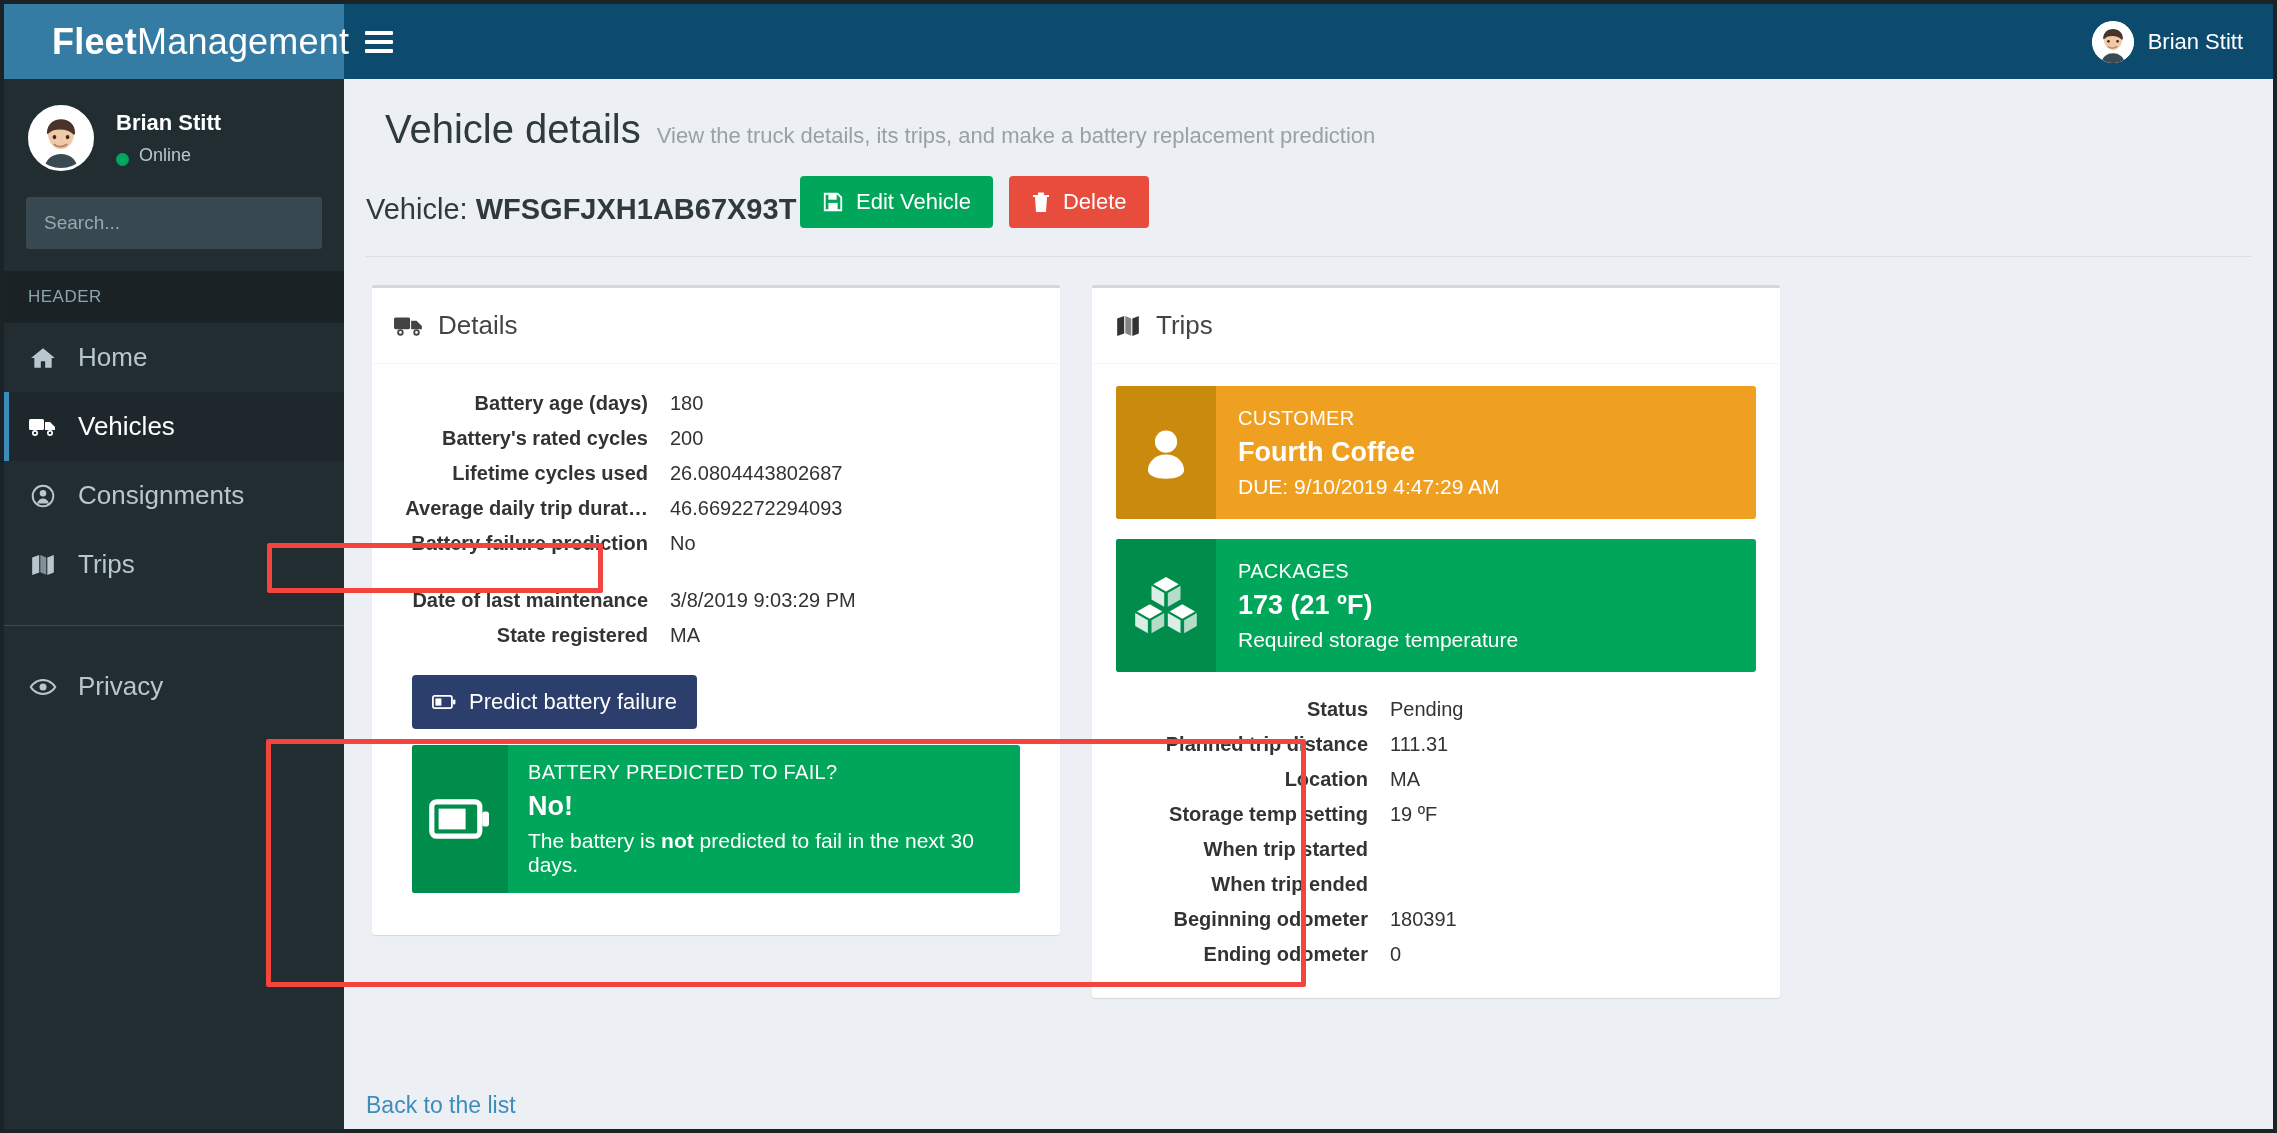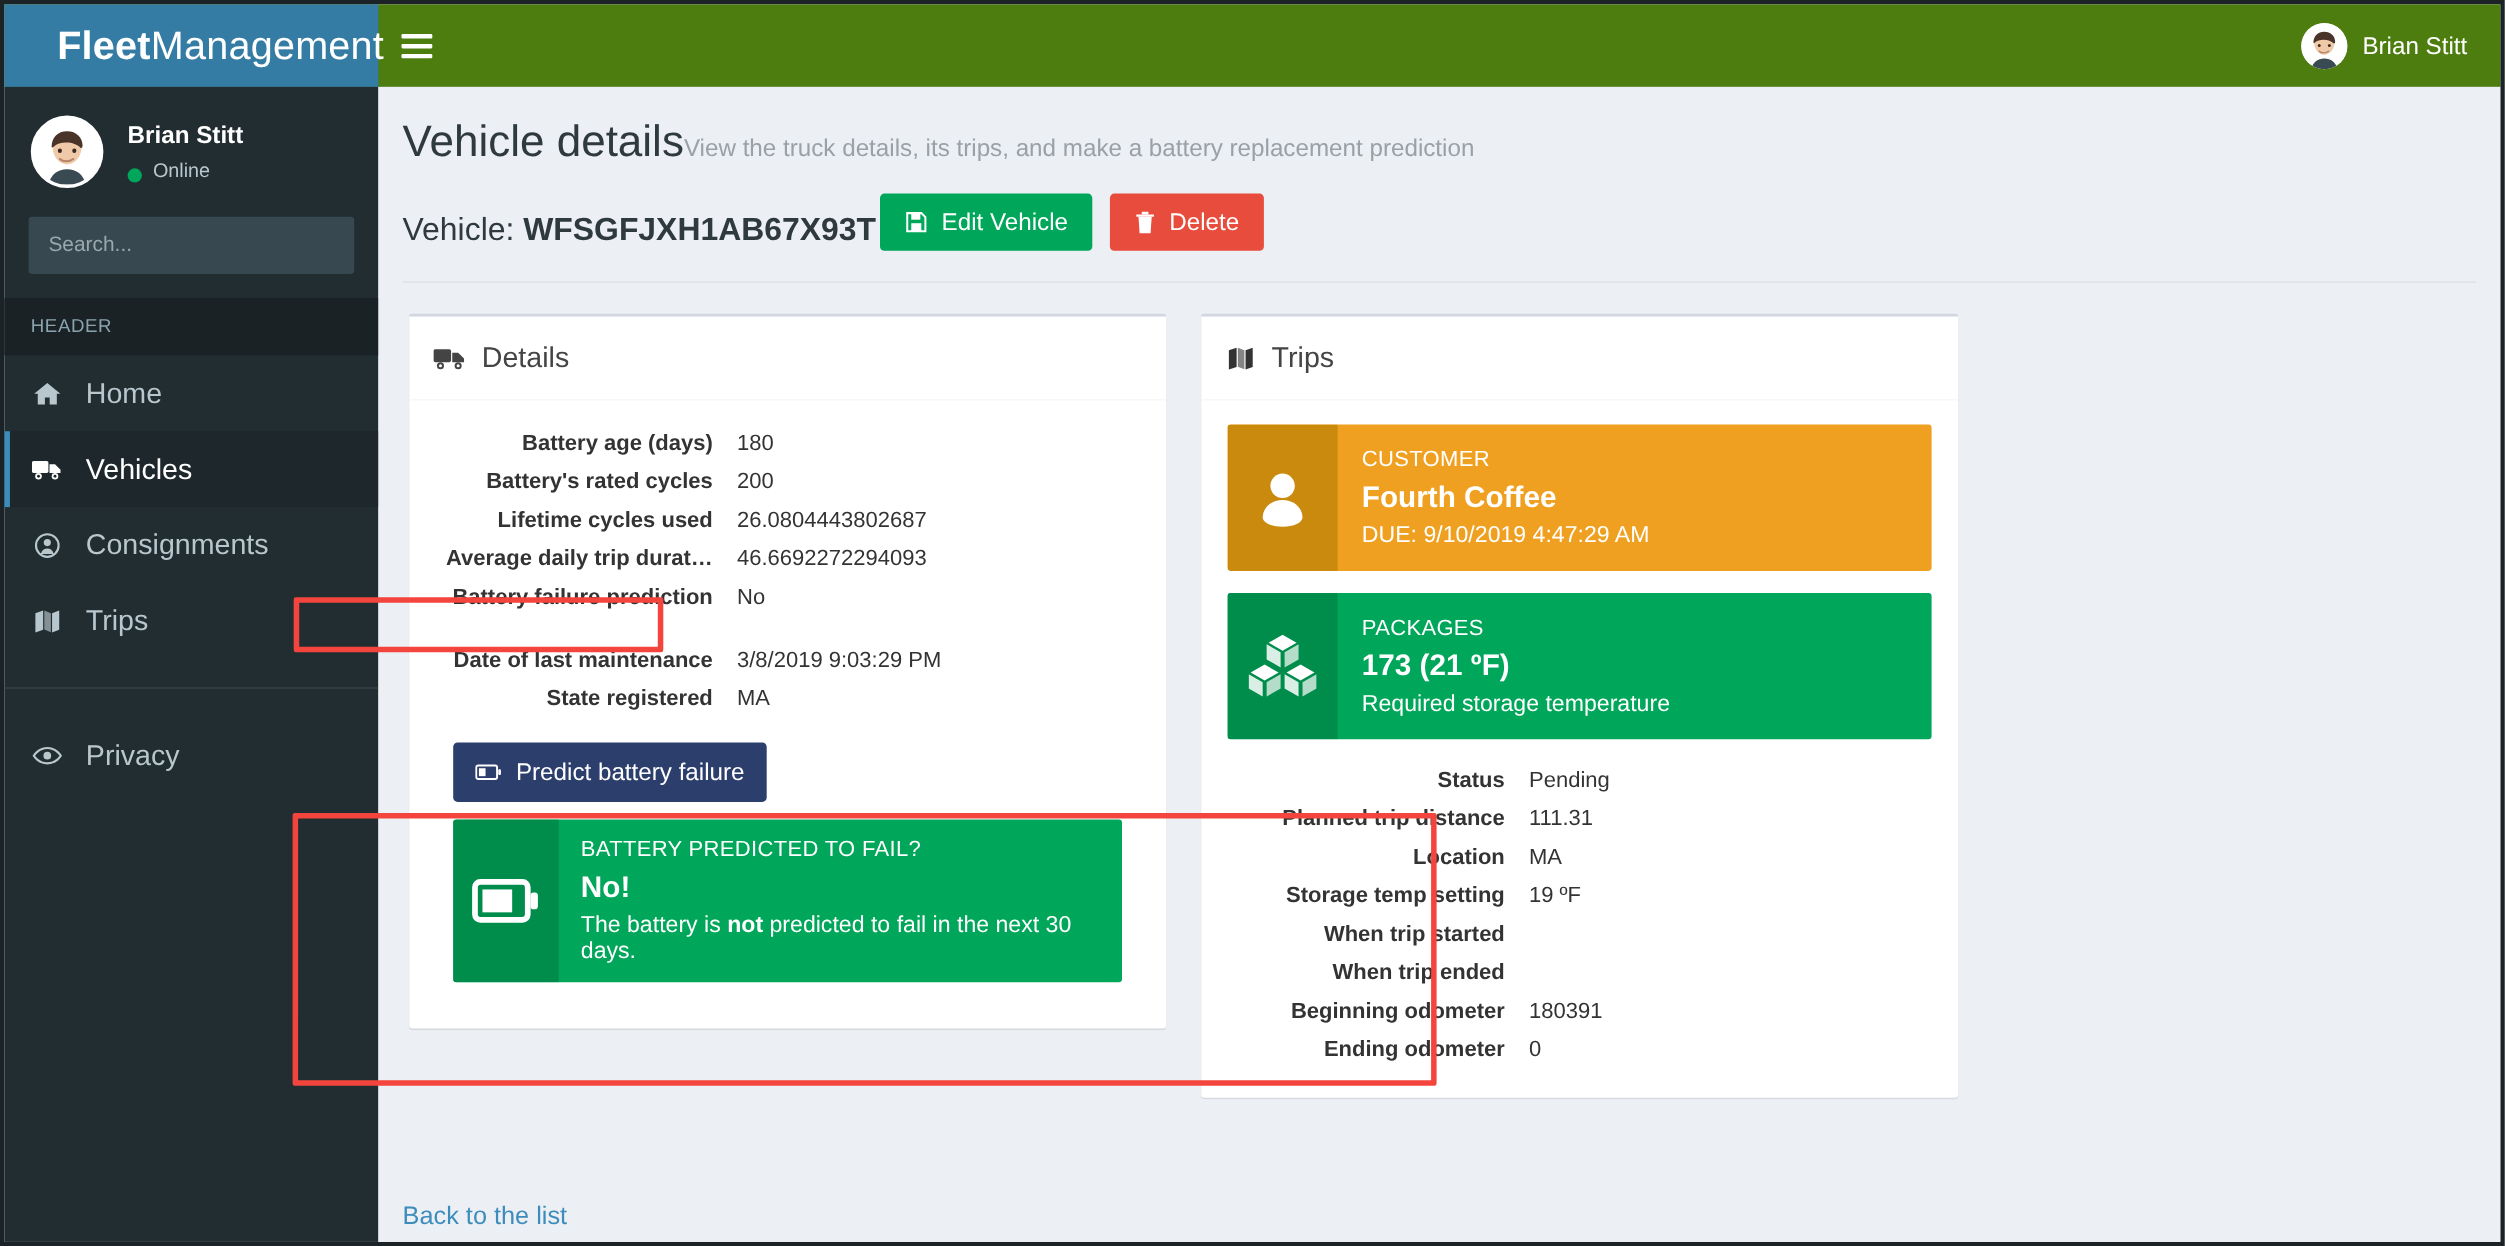--- a/index.html
+++ b/index.html
@@ -12,21 +12,21 @@
   .app {
     position: relative;
     width: 2277px; height: 1133px;
     background: #eceff3;
     border: 4px solid #1b2327;
   }
 
   
   .topbar {
     position: absolute; top: 0; left: 0; right: 0; height: 75px;
-    background: #4d7c0f; display: flex; align-items: stretch;
+    background: #0c4a6e; display: flex; align-items: stretch;
   }
   .brand {
     width: 340px; height: 100%;
     background: #357ca5;
     display: flex; align-items: center; padding-left: 48px;
     color: #ffffff; font-size: 36px; letter-spacing: .2px;
   }
   .brand b { font-weight: 700; }
   .brand span.light { font-weight: 400; }
   .nav-toggle {
@@ -106,21 +106,21 @@
   .side-item .ico { width: 30px; display: flex; align-items: center; justify-content: center; }
   .side-divider { height: 1px; background: #3b4a51; margin: 26px 0 26px 0; }
 
   
   .content {
     position: absolute; top: 75px; left: 340px; right: 0; bottom: 0;
     background: #eceff3; overflow: hidden;
   }
   .page-head {
     padding: 28px 0 0 22px;
-    display: flex; align-items: baseline; gap: 0;
+    display: flex; align-items: baseline; gap: 16px; margin-left: 19px;
   }
   .page-title { font-size: 40px; color: #2f3a3f; font-weight: 400; }
   .page-sub { font-size: 22px; color: #9aa1a6; }
 
   .vehicle-row {
     display: flex; align-items: center; gap: 0;
     padding: 28px 0 0 22px;
     position: relative; height: 86px;
   }
   .vehicle-label { font-size: 29px; color: #2f3a3f; }

